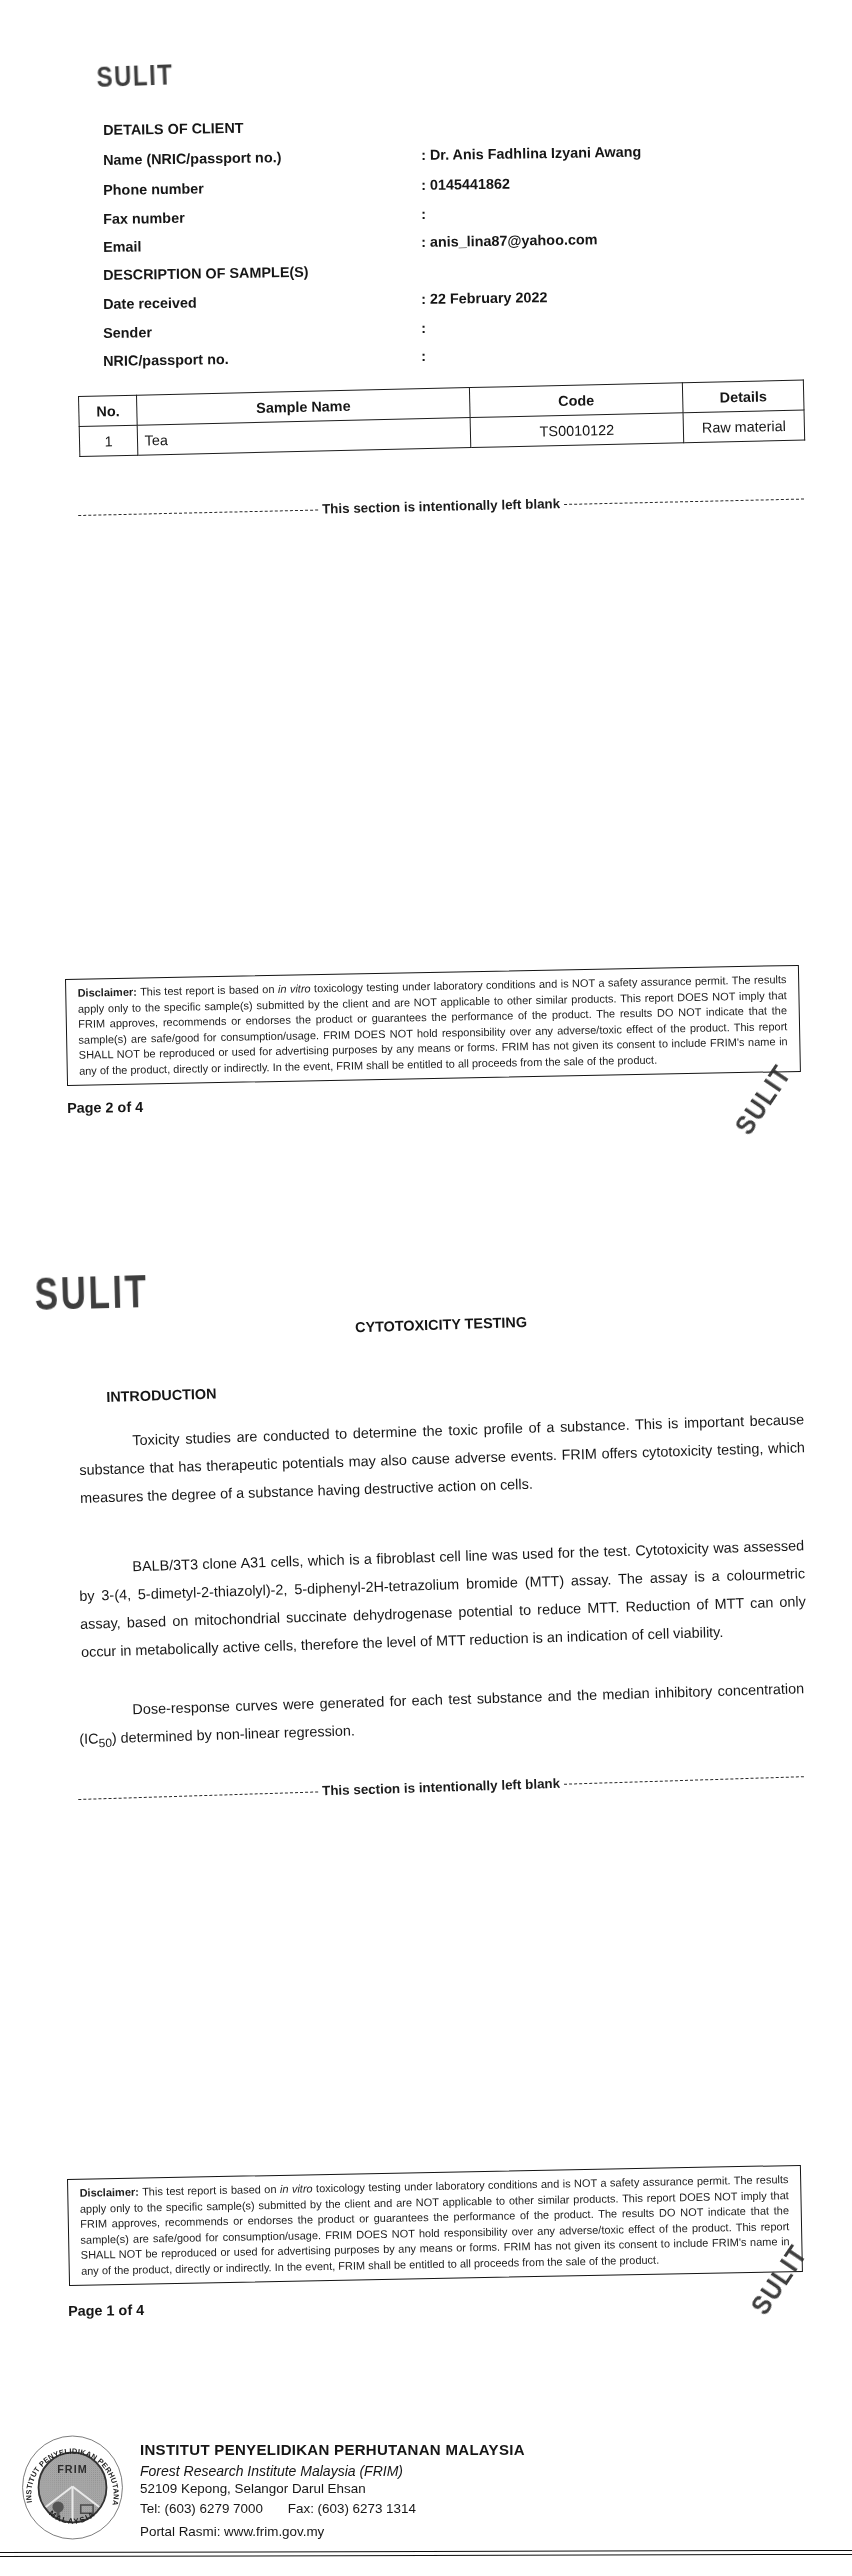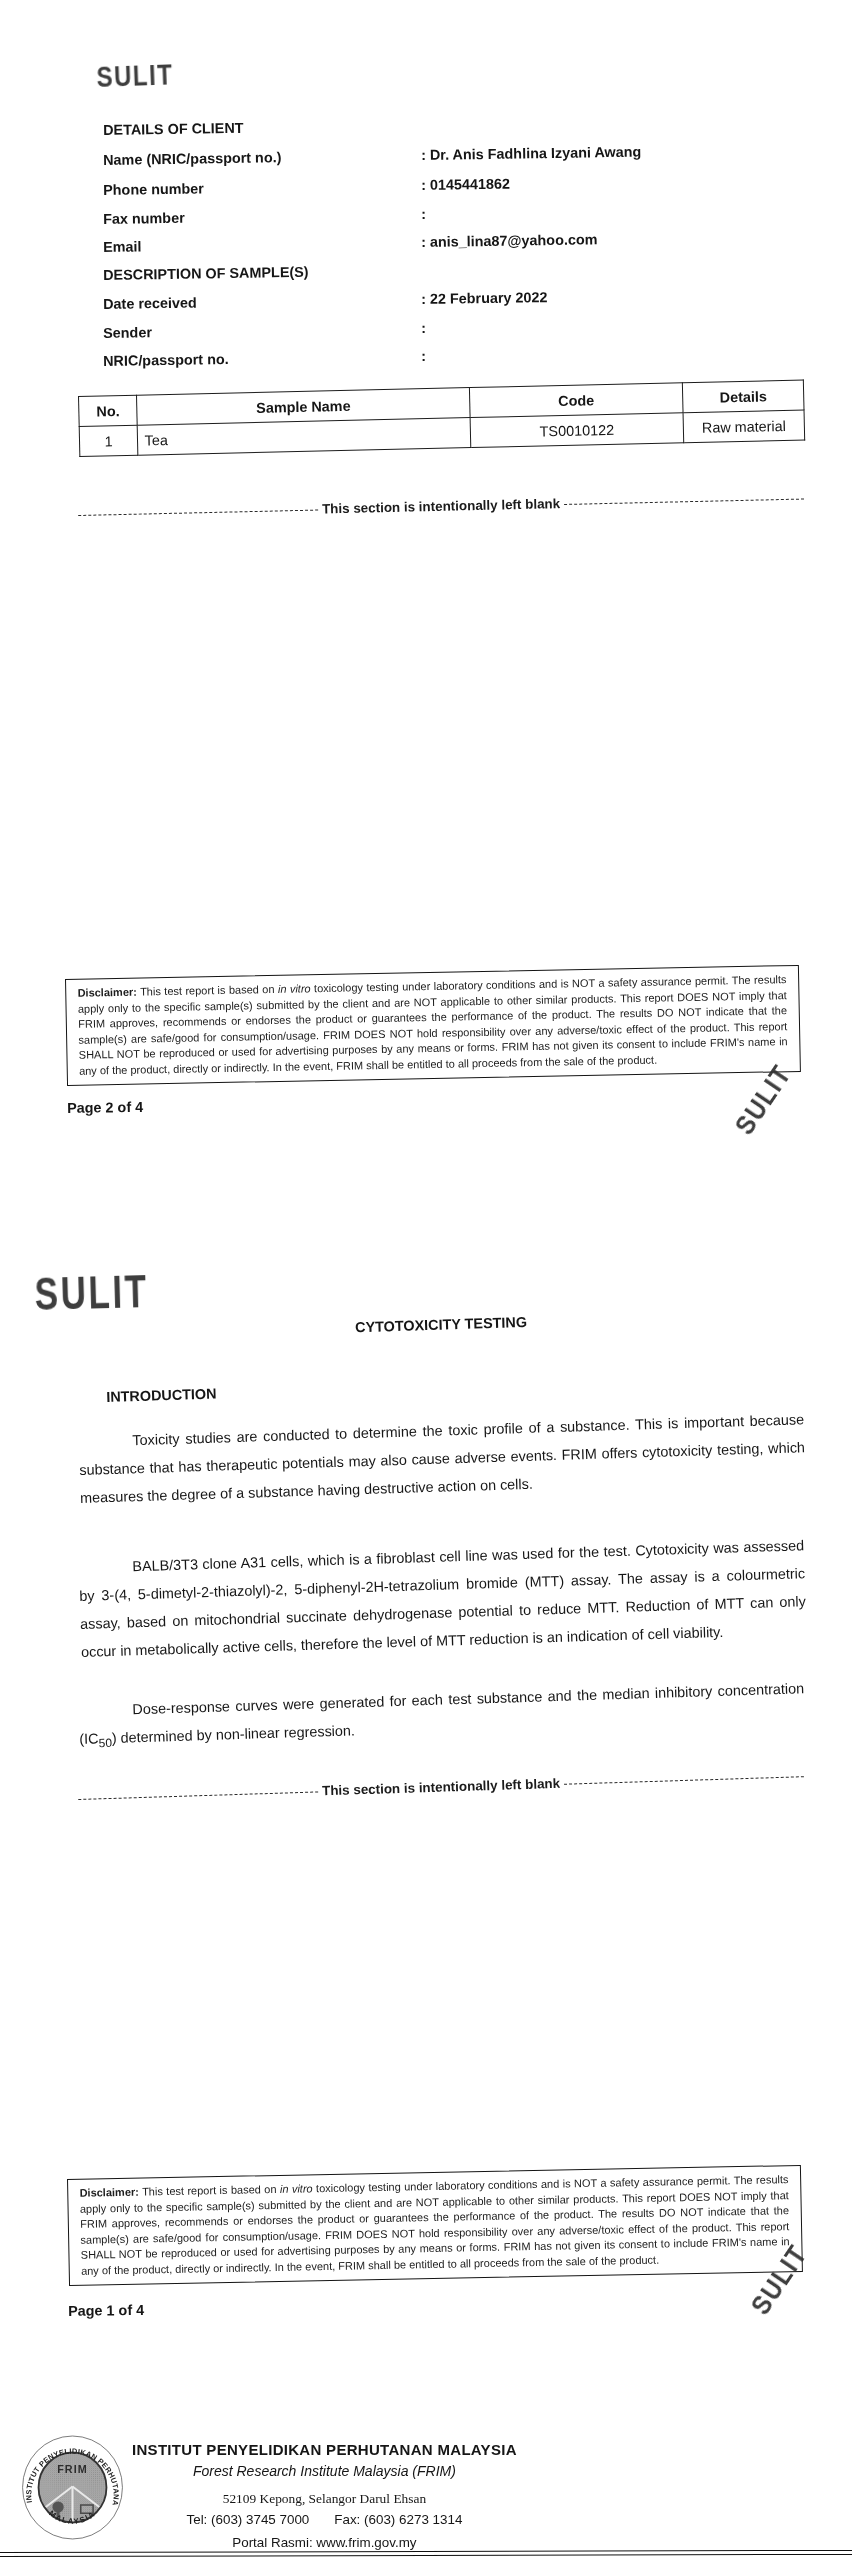--- a/index.html
+++ b/index.html
@@ -167,26 +167,26 @@
       <line x1="100" y1="100" x2="152" y2="140"></line>
     </g>
     <circle cx="72" cy="140" r="11" fill="#555"></circle>
     <rect x="69" y="148" width="6" height="12" fill="#555"></rect>
     <rect x="116" y="136" width="24" height="16" fill="none" stroke="#4c4c4c" stroke-width="3"></rect>
     <text font-size="14.5" font-weight="bold" fill="#222" letter-spacing="0.5"><textPath href="#arcT" startOffset="1%">INSTITUT PENYELIDIKAN PERHUTANAN</textPath></text>
     <text font-size="15" font-weight="bold" fill="#222" letter-spacing="3"><textPath href="#arcB" startOffset="14%">MALAYSIA</textPath></text>
     <text x="100" y="74" text-anchor="middle" font-size="21" font-weight="bold" fill="#2d2d2d" letter-spacing="2">FRIM</text>
   </svg>
 
-  <div class="abs" style="left:132px;top:2441px;text-align:center;">
+  <div class="abs" style="left:140px;top:2441px;">
     <div class="lh-title">INSTITUT PENYELIDIKAN PERHUTANAN MALAYSIA</div>
     <div class="lh-line i" style="margin-top:5.2px;font-size:14px;">Forest Research Institute Malaysia (FRIM)</div>
-    <div class="lh-line" style="margin-top:12px;font-family:Liberation Serif, serif;">52109 Kepong, Selangor Darul Ehsan</div>
+    <div class="lh-line" style="margin-top:2px;">52109 Kepong, Selangor Darul Ehsan</div>
     <div class="lh-line" style="margin-top:4.6px;">
-      <span>Tel: (603) 3745 7000</span>
+      <span>Tel: (603) 6279 7000</span>
       <span style="display:inline-block;width:17.5px;"></span>
       <span>Fax: (603) 6273 1314</span>
     </div>
     <div class="lh-line" style="margin-top:8px;">Portal Rasmi: www.frim.gov.my</div>
   </div>
 
   <div class="abs rule2" style="left:0;top:2551px;width:852px;transform:rotate(-0.15deg);"></div>
 
 </div>
 

